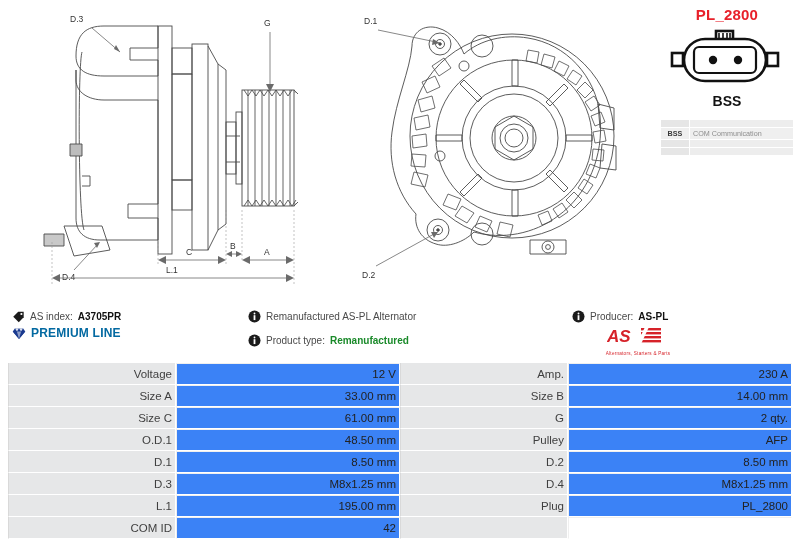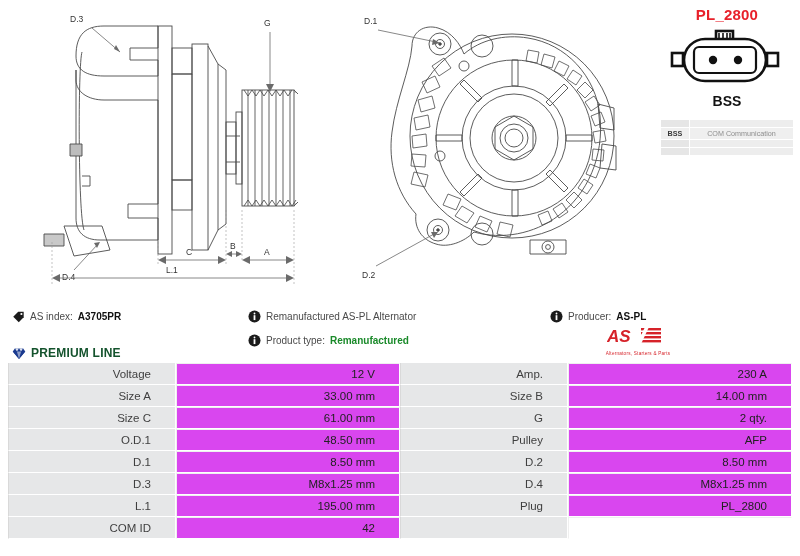--- a/index.html
+++ b/index.html
@@ -51,21 +51,20 @@
     border-collapse: separate;
     border-spacing: 1px;
     font-size: 7.2px;
   }
   #plug-legend td {
     background: #ededed;
     height: 9px;
     padding: 1px 3px;
     color: #8d8d8d;
     vertical-align: middle;
-    text-align: center;
   }
   #plug-legend td.lg-code {
     width: 28px;
     color: #3a3a3a;
     font-weight: bold;
     text-align: center;
     background: #e6e6e6;
   }
   #plug-legend tr.filled td { background:#efefef; }
   #plug-legend tr.spacer td { height: 7px; }
@@ -81,24 +80,24 @@
     font-size: 10px;
     color: #4a4a4a;
     white-space: nowrap;
     display: flex;
     align-items: center;
     gap: 5px;
   }
   .info-item .val { color:#111; font-weight:bold; }
   .info-item .val.green { color:#1a8a2a; }
   .ii-asindex  { left: 12px;  top: 8px; }
-  .ii-premium  { left: 12px;  top: 44px; color:#14532d; font-weight:bold; font-size:12px; letter-spacing:.2px; }
+  .ii-premium  { left: 12px;  top: 24px; color:#0369a1; font-weight:bold; font-size:12px; letter-spacing:.2px; }
   .ii-reman    { left: 248px; top: 8px; justify-content: space-between; }
   .ii-ptype    { left: 248px; top: 32px; }
-  .ii-producer { left: 550px; top: 8px; }
+  .ii-producer { left: 572px; top: 8px; }
 
   .ico { flex: 0 0 auto; display:inline-block; line-height:0; }
 
   
   #aspl-logo {
     position:absolute;
     left: 588px; top: 24px;
     width: 100px;
     text-align:center;
   }
@@ -120,34 +119,34 @@
   }
   .spec-col { width: 392px; }
   table.spec {
     width: 100%;
     border-collapse: separate;
     border-spacing: 0;
     font-size: 11.5px;
   }
   table.spec td {
     height: 22px;
-    padding: 0 24px;
+    padding: 0 3px;
     border-bottom: 1px solid #ffffff;
     border-right: 1px solid #ffffff;
     vertical-align: middle;
   }
   td.k {
     background: #e6e7e8;
     color: #3f3f3f;
     text-align: right;
     width: 168px;
     border-left: 1px solid #d9d9d9;
   }
   td.v {
-    background: #d946ef;
+    background: #3b82f6;
     color: #222;
     text-align: right;
     border-top: 1px solid #efefef;
     border-bottom: 1px solid #efefef;
     border-right: 1px solid #efefef;
     border-left: 1px solid #efefef;
   }
   tr.empty td.k, tr.empty td.v { background:#e6e7e8; }
   tr.empty td.v { background:#ffffff; }
 

